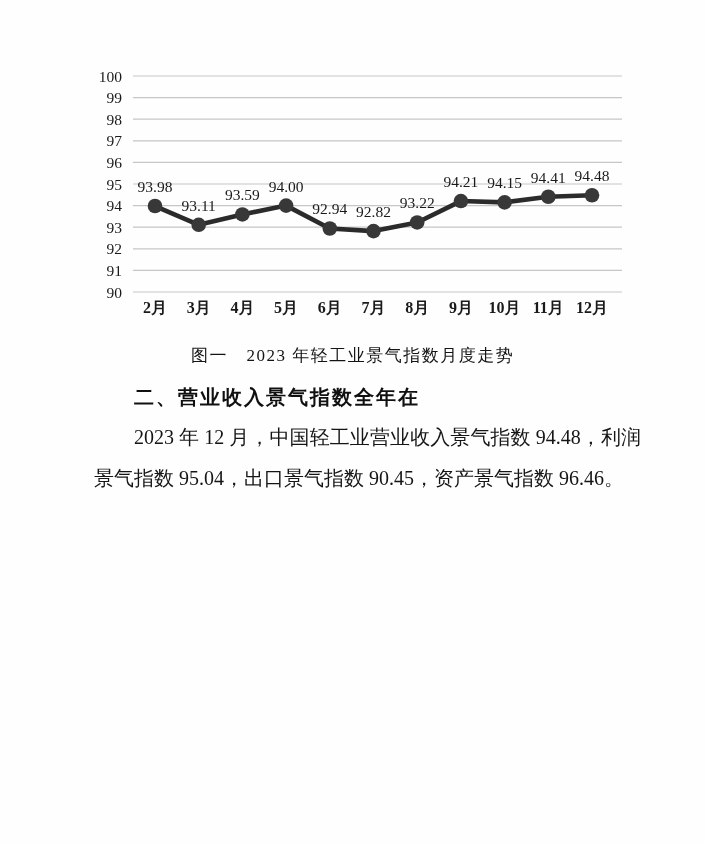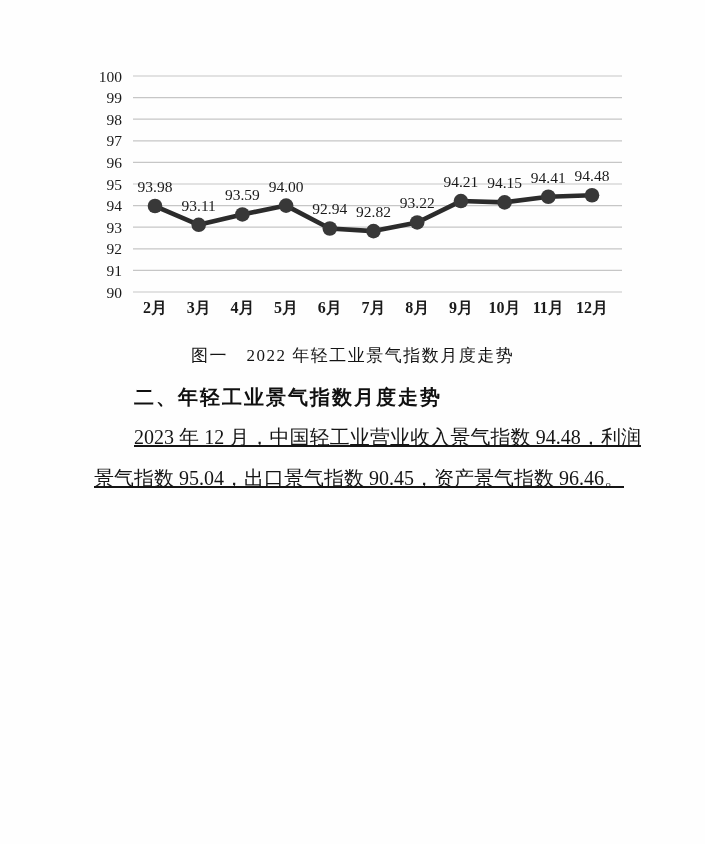--- a/index.html
+++ b/index.html
@@ -34,21 +34,21 @@
     color:#101010;
   }
   .paragraphs{
     position:absolute;left:94px;top:417px;width:547px;
     font-size:20px;
     line-height:40.6px;
     text-align:justify;
     text-justify:inter-ideograph;
     color:#151515;
   }
-  .paragraphs p{margin:0;text-indent:2em;text-decoration:underline;}
+  .paragraphs p{margin:0;text-indent:2em;}
 </style>
 </head>
 <body>
 
 <div class="page">
 
   <div class="chart-wrap" id="chart-mount">
       <svg viewBox="0 0 545 254" width="545" height="254">
         <line x1="43" x2="532" y1="228" y2="228" stroke="#c6c6c6" stroke-width="1.2"></line>
         <text x="32" y="233.5" text-anchor="end" font-size="15.5" fill="#1a1a1a" font-family="&quot;Liberation Serif&quot;,&quot;DejaVu Serif&quot;,serif">90</text>
@@ -102,21 +102,21 @@
         <text x="414.6" y="249" text-anchor="middle" font-size="16" font-weight="bold" fill="#1a1a1a" font-family="&quot;Liberation Serif&quot;,&quot;DejaVu Serif&quot;,serif">10月</text>
         <circle cx="458.3" cy="132.74400000000009" r="7.3" fill="#383838"></circle>
         <text x="458.3" y="118.74400000000009" text-anchor="middle" font-size="15.5" fill="#1a1a1a" font-family="&quot;Liberation Serif&quot;,&quot;DejaVu Serif&quot;,serif">94.41</text>
         <text x="458.3" y="249" text-anchor="middle" font-size="16" font-weight="bold" fill="#1a1a1a" font-family="&quot;Liberation Serif&quot;,&quot;DejaVu Serif&quot;,serif">11月</text>
         <circle cx="502" cy="131.2319999999999" r="7.3" fill="#383838"></circle>
         <text x="502" y="117.23199999999991" text-anchor="middle" font-size="15.5" fill="#1a1a1a" font-family="&quot;Liberation Serif&quot;,&quot;DejaVu Serif&quot;,serif">94.48</text>
         <text x="502" y="249" text-anchor="middle" font-size="16" font-weight="bold" fill="#1a1a1a" font-family="&quot;Liberation Serif&quot;,&quot;DejaVu Serif&quot;,serif">12月</text>
       </svg>
     </div>
 
-  <div class="caption">图一　2022 年轻工业景气指数月度走势</div>
+  <div class="caption">图一　2023 年轻工业景气指数月度走势</div>
 
-  <h2 class="heading">二、年轻工业景气指数月度走势</h2>
+  <h2 class="heading">二、营业收入景气指数全年在</h2>
 
   <div class="paragraphs">
     <p>2023 年 12 月，中国轻工业营业收入景气指数 94.48，利润景气指数 95.04，出口景气指数 90.45，资产景气指数 96.46。</p>
   </div>
 
 </div>
 
 </body></html>

